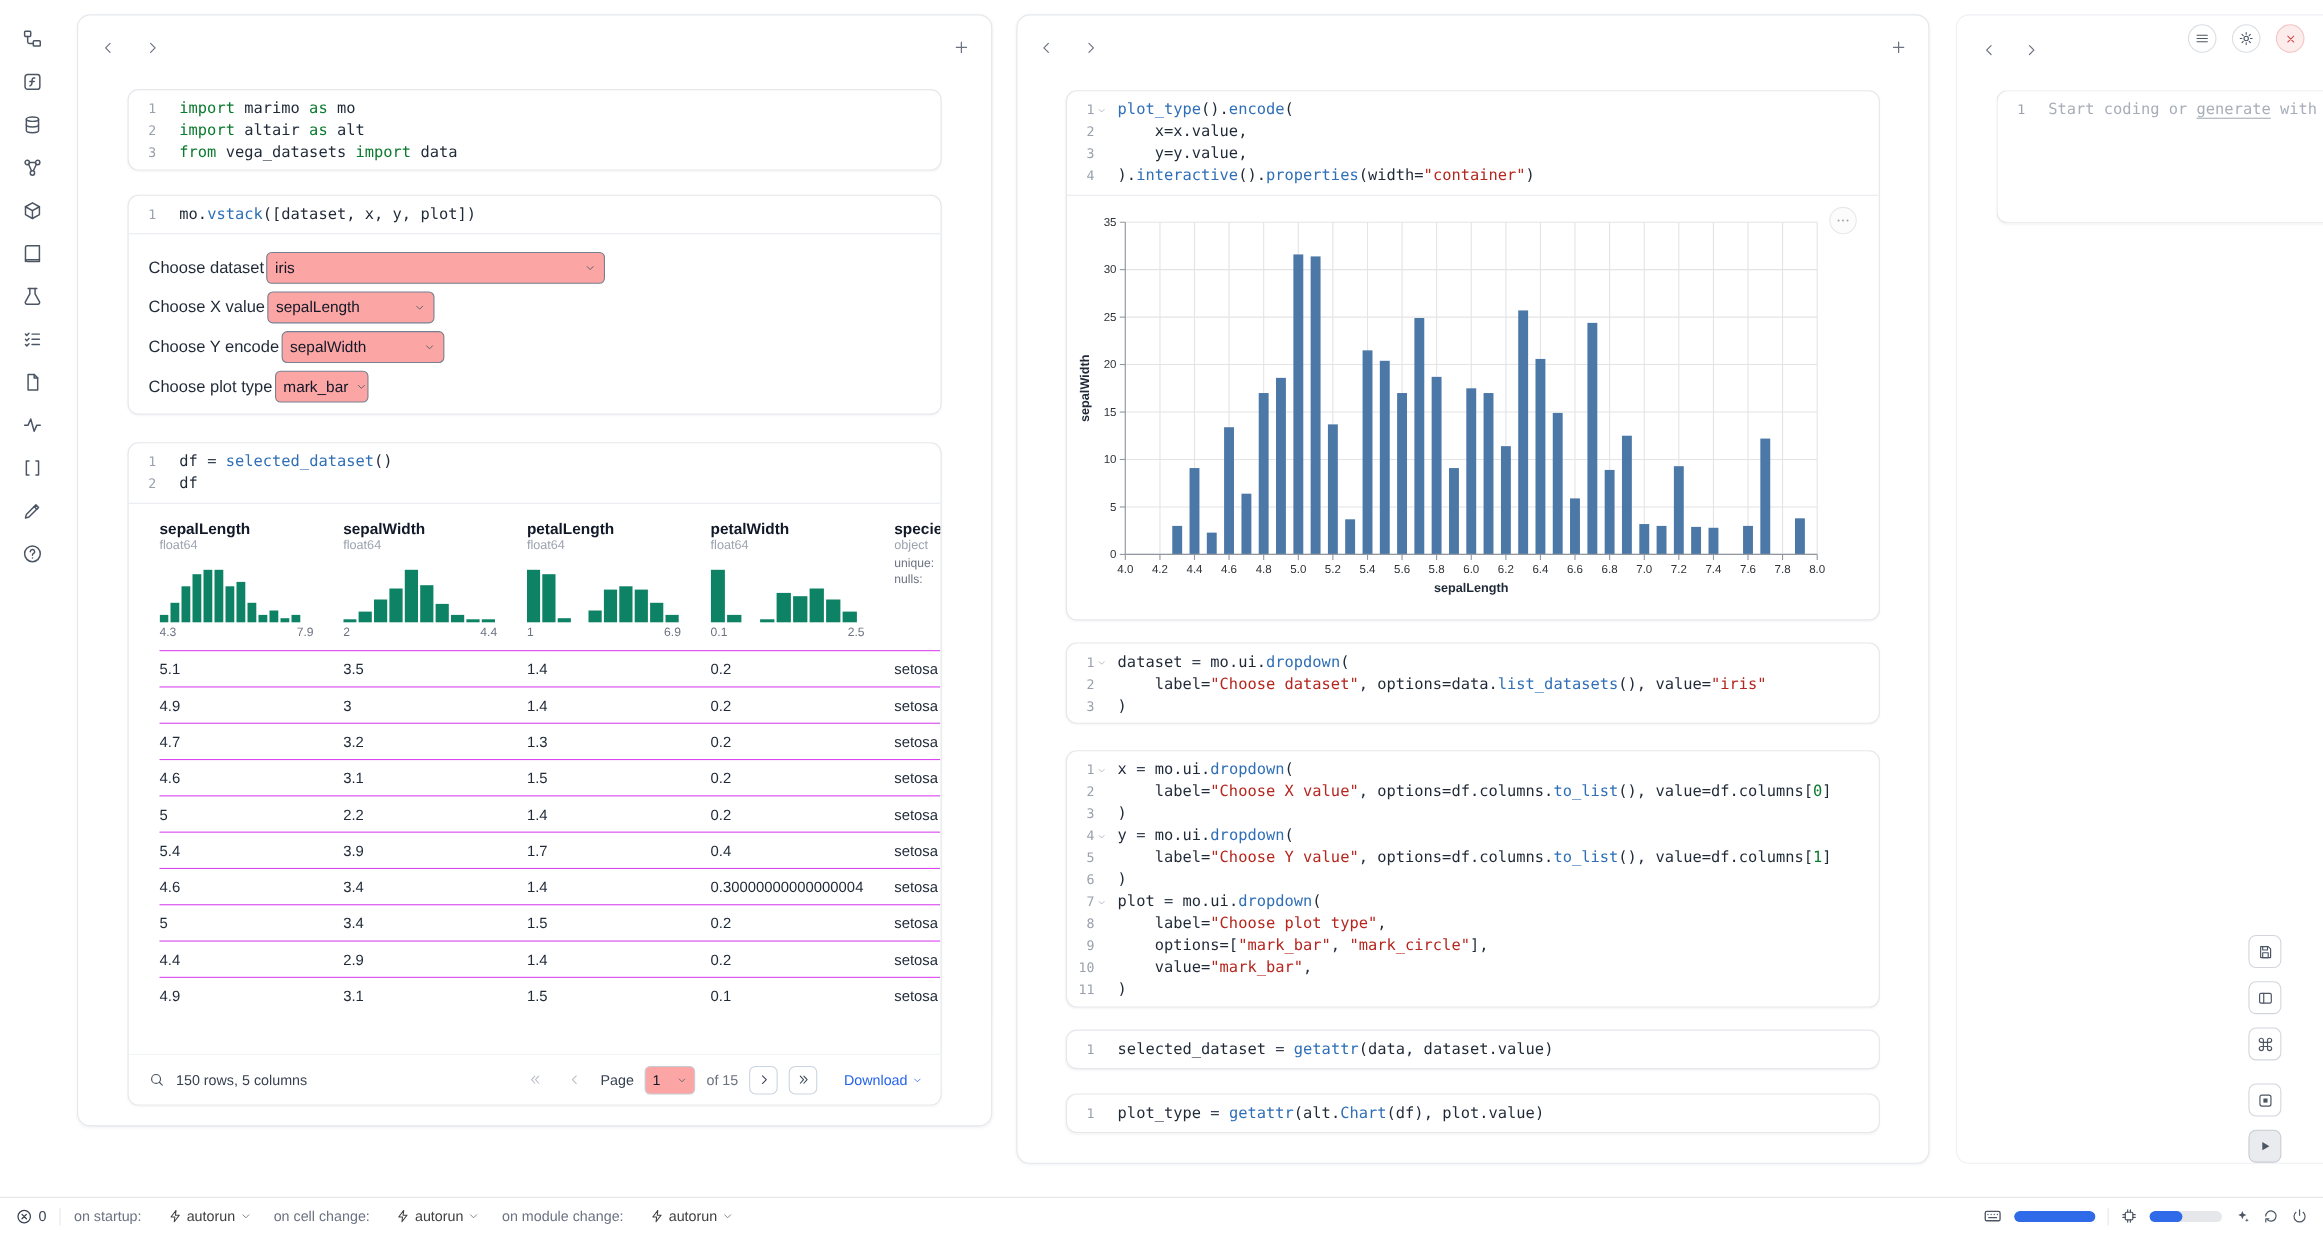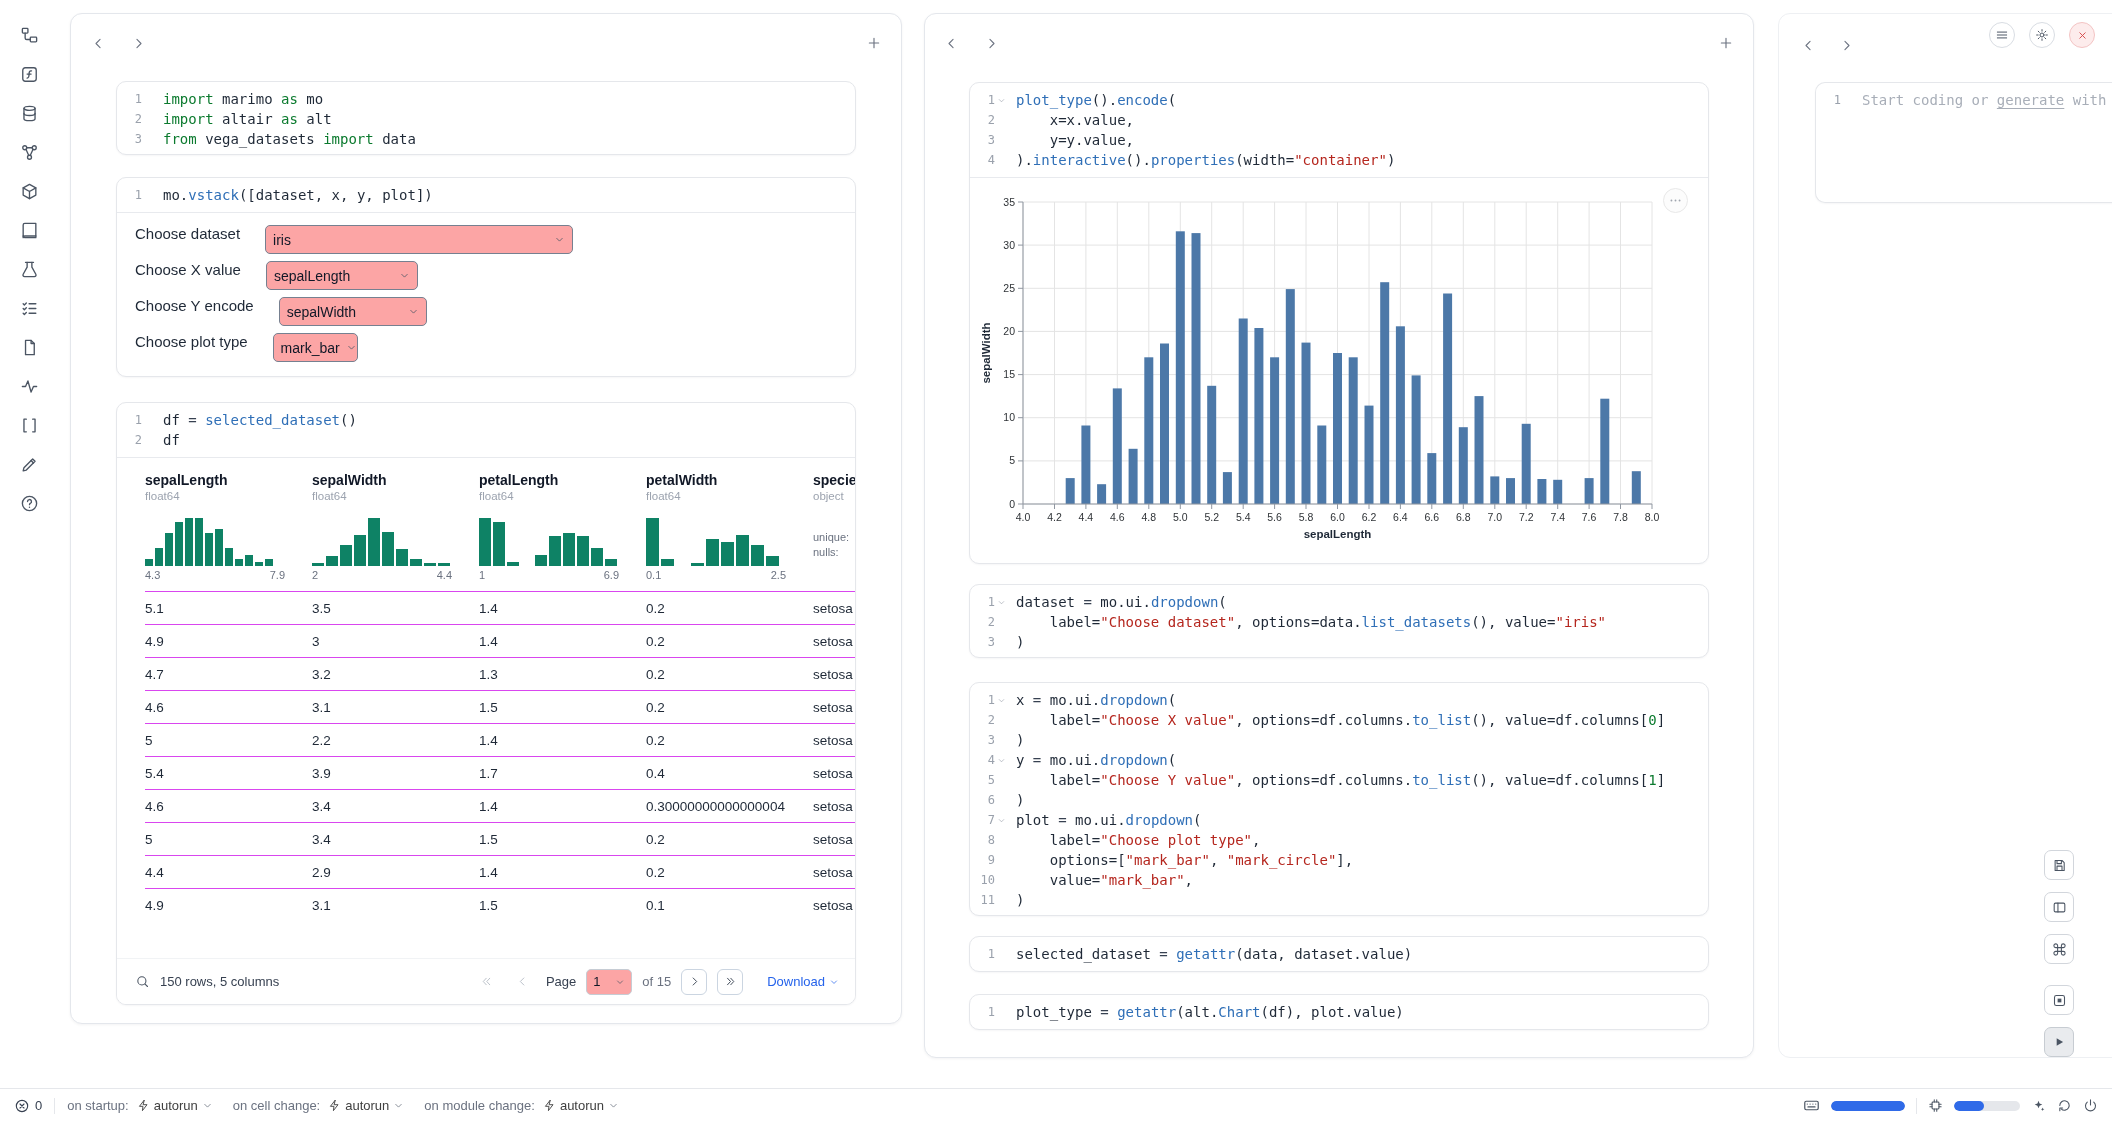--- a/index.html
+++ b/index.html
@@ -39,35 +39,35 @@
 .ln{flex:1;text-align:right;color:#9aa1ac;font-size:12px;line-height:20px}
 .fold{width:13px;display:flex;align-items:center;justify-content:center;color:#9aa1ac}
 .ct{white-space:pre;padding-left:8px}
 .tk-kw{color:#0b7a2e}.tk-fn{color:#2f6fb7}.tk-str{color:#b5261e}.tk-op{color:#374151}.tk-num{color:#0b7a2e}
 .divider{border-top:1px solid #e8eaee}
 .placeholder{color:#a8aeb8}
 .placeholder u{text-underline-offset:3px}
 
 
 #controls-form{padding:12px 18px}
-.frow{display:flex;height:36px;gap:25px;font-size:15px;color:#1f2937}
+.frow{display:flex;align-items:center;height:36px;gap:2px;font-size:15px;color:#1f2937}
 .sel{display:flex;align-items:center;justify-content:space-between;gap:6px;height:29px;border:1px solid #768090;border-radius:5px;background:#fca5a5;padding:0 7px;font-size:14px;color:#111827;white-space:nowrap;overflow:hidden}
 .sel .arrow{color:#4b5563;flex:none}
 .sel-0{width:308px}.sel-1{width:152px}.sel-2{width:148px}.sel-3{width:85px}
 
 
 #data-table{padding:14px 0 0 28px;overflow:hidden}
 #thead{display:flex}
 .th{width:167px;flex:none;overflow:hidden}
 .th:last-child{width:auto}
 .th-name{font-size:14px;font-weight:600;color:#111827}
 .th-type{font-size:11.5px;color:#9ca3af;margin-top:2px}
 .hist{margin-top:12px}
 .hrange{display:flex;justify-content:space-between;width:140px;font-size:11px;color:#6b7280;margin-top:3px;padding-bottom:10px}
-.stats{margin-top:28px;font-size:11px;color:#6b7280;line-height:15px;white-space:nowrap}
+.stats{margin-top:3px;font-size:11px;color:#6b7280;line-height:15px;white-space:nowrap}
 #tbody .trow{display:flex;align-items:center;height:33px;border-top:1px solid #d946ef;font-size:13.5px;color:#1f2937}
 .td{width:167px;flex:none;white-space:nowrap;overflow:hidden}
 #table-footer{position:absolute;bottom:0;left:0;right:0;height:46px;display:flex;align-items:center;gap:10px;padding:0 16px 0 18px;border-top:1px solid #f1f3f5;font-size:13px;color:#374151;background:#fff}
 .tspace{flex:1}
 .pgbtn{width:26px;height:26px;display:flex;align-items:center;justify-content:center;border-radius:6px;color:#b6bcc5}
 .pgbtn.bord{border:1px solid #cbd5e1;color:#374151}
 .pgsel{width:46px;height:26px;border-color:#c6ccd4;font-size:13px;padding:0 6px}
 .pgof{color:#6b7280}
 .dl{display:flex;align-items:center;gap:4px;color:#2563eb;margin-left:14px}
 
@@ -80,21 +80,21 @@
 .fab{width:30px;height:30px;border:1px solid #d2d6dc;border-radius:7px;background:#fff;color:#4b5563;display:flex;align-items:center;justify-content:center}
 .fab.gap{margin-top:9px}
 .fab.run{background:#e9ebee;border-color:#c7ccd2}
 
 
 #status-bar{position:absolute;left:0;right:0;bottom:0;height:34px;border-top:1px solid #e5e7eb;background:#fff;display:flex;align-items:center;justify-content:space-between;padding:0 14px;font-size:13px;color:#374151;z-index:7}
 #status-left{display:flex;align-items:center;gap:12px}
 #errors-btn{display:flex;align-items:center;gap:5px;color:#374151}
 .sb-div{width:1px;height:16px;background:#e5e7eb}
 #runtime-group{display:flex;align-items:center;gap:20px}
-.rt{display:flex;align-items:center;gap:8px}
+.rt{display:flex;align-items:center;gap:24px}
 .rt-label{color:#6b7280}
 .rt-chip{display:flex;align-items:center;gap:4px;color:#404040}
 .rt-chip .chev{color:#6b7280;display:flex}
 #status-right{display:flex;align-items:center;gap:11px}
 .sb-ic{display:flex;align-items:center;justify-content:center;color:#4b5563}
 .usage-bar{width:66px;height:10px;border-radius:5px;background:#e5e7eb;overflow:hidden}
 .usage-bar.full{width:74px}
 .usage-bar .fill{height:100%;border-radius:5px}
 </style>
 </head>

